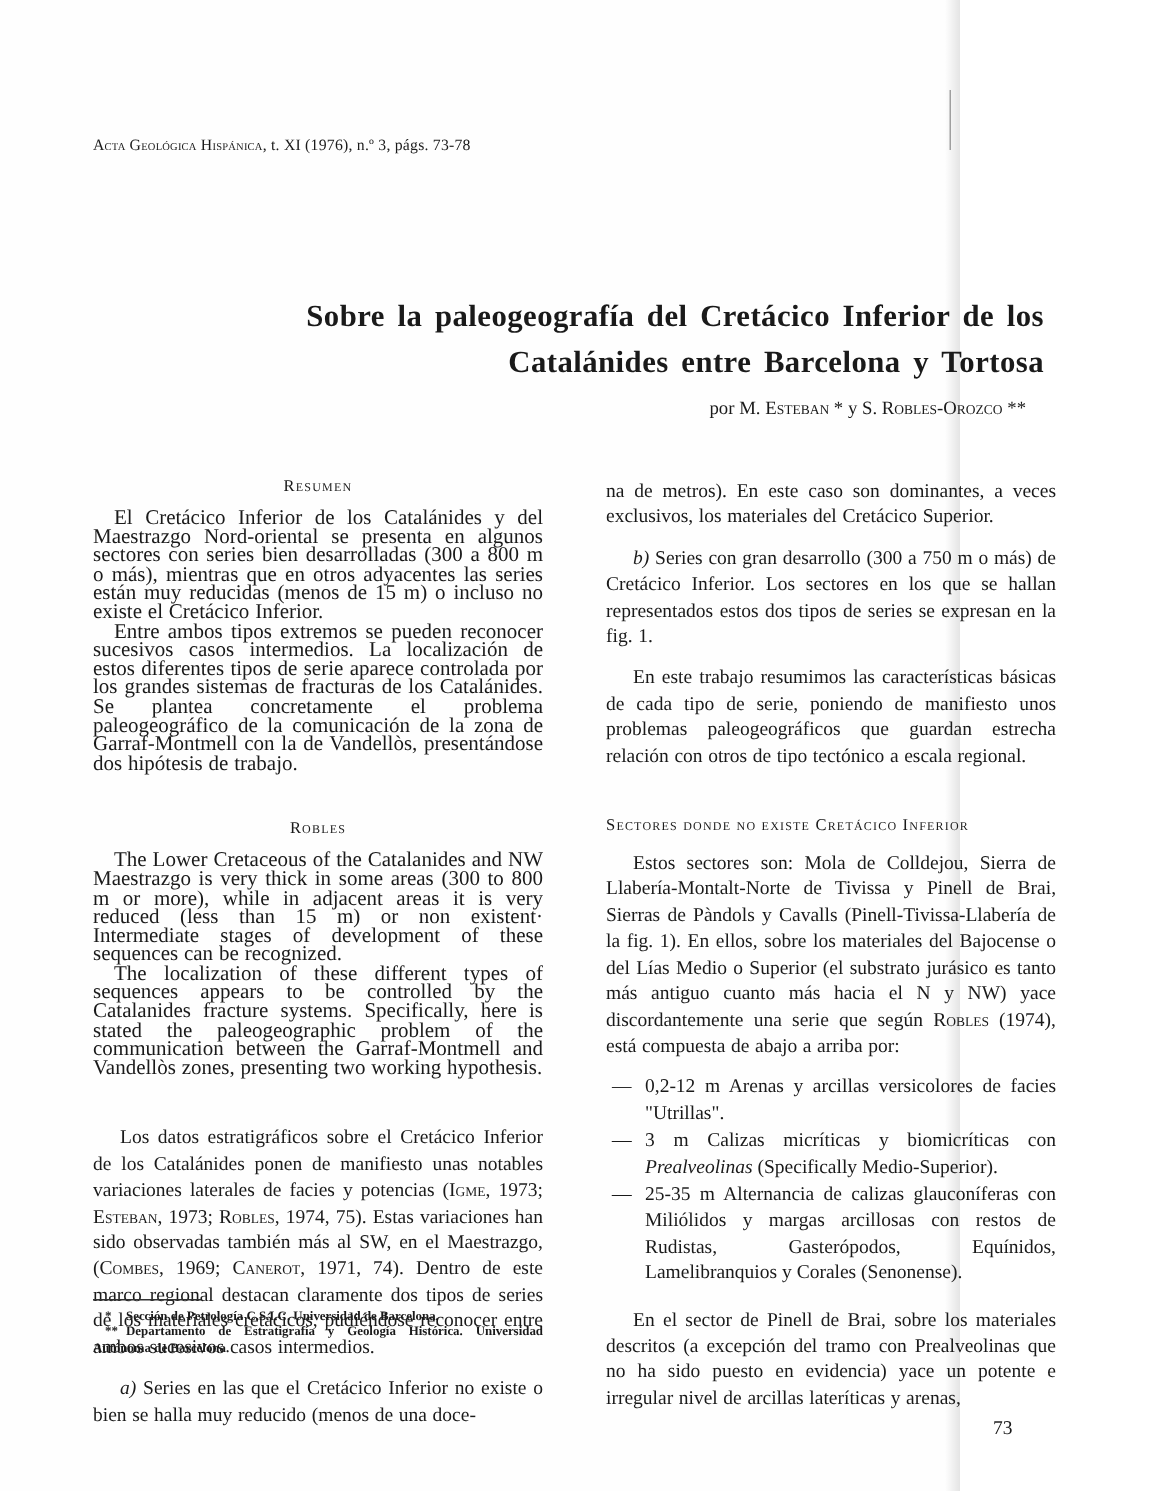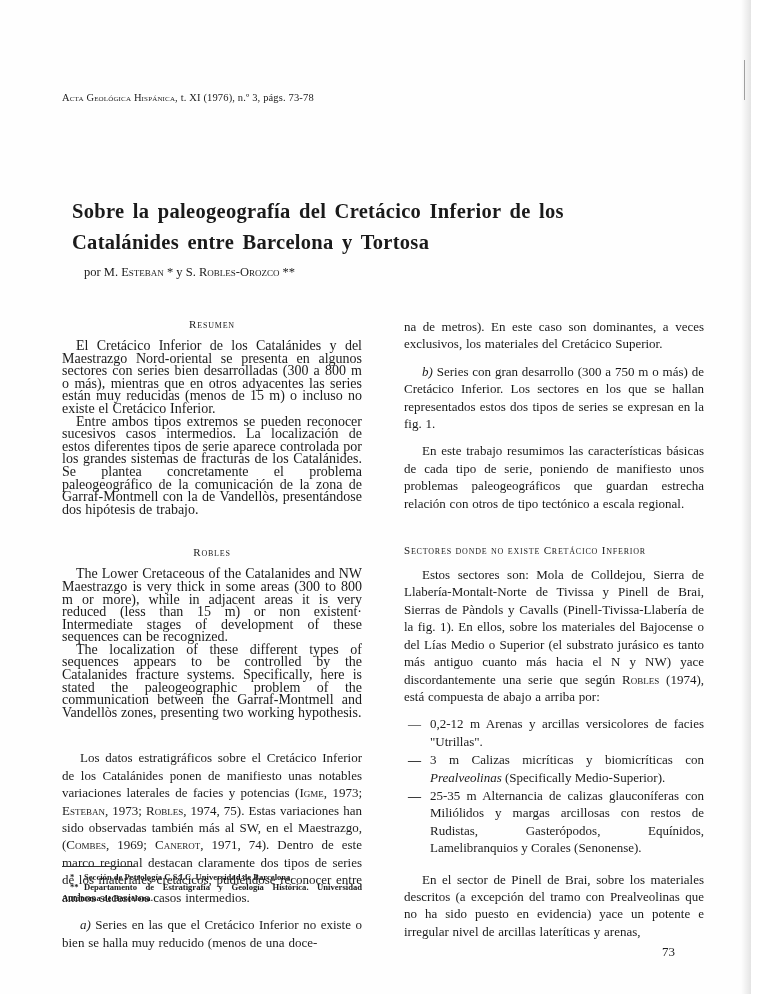--- a/index.html
+++ b/index.html
@@ -13,21 +13,21 @@
     height: 994px;
     position: relative;
     font-family: "Liberation Serif", "DejaVu Serif", serif;
     color: #1a1a1a;
     overflow: hidden;
   }
 
   .page {
     position: absolute;
     left: 0; top: 0;
-    width: 751px;
+    width: 640px;
     height: 994px;
     background: #fefefe;
   }
 
   
   .scan-edge-right {
     position: absolute;
     right: 0; top: 0;
     width: 10px; height: 994px;
     background: linear-gradient(to right, rgba(0,0,0,0.0), rgba(0,0,0,0.10));
@@ -49,39 +49,39 @@
     font-size: 10.5px;
     letter-spacing: 0.15px;
     white-space: nowrap;
     font-variant: small-caps;
   }
   .running-head .rh-plain { font-variant: normal; }
 
   
   .title-block {
     position: absolute;
-    left: 72px;
+    left: 96px;
     top: 196px;
     width: 600px;
-    text-align: left;
+    text-align: right;
   }
   .title-line {
     font-size: 20.5px;
     font-weight: bold;
     line-height: 31px;
     letter-spacing: 0.3px;
     word-spacing: 3px;
   }
 
   .byline {
     position: absolute;
     left: 84px;
     top: 265px;
     width: 600px;
-    text-align: left;
+    text-align: right;
     font-size: 12.5px;
     font-variant: small-caps;
   }
   .byline .bl-plain { font-variant: normal; }
 
   
   .col {
     position: absolute;
     top: 318px;
   }

